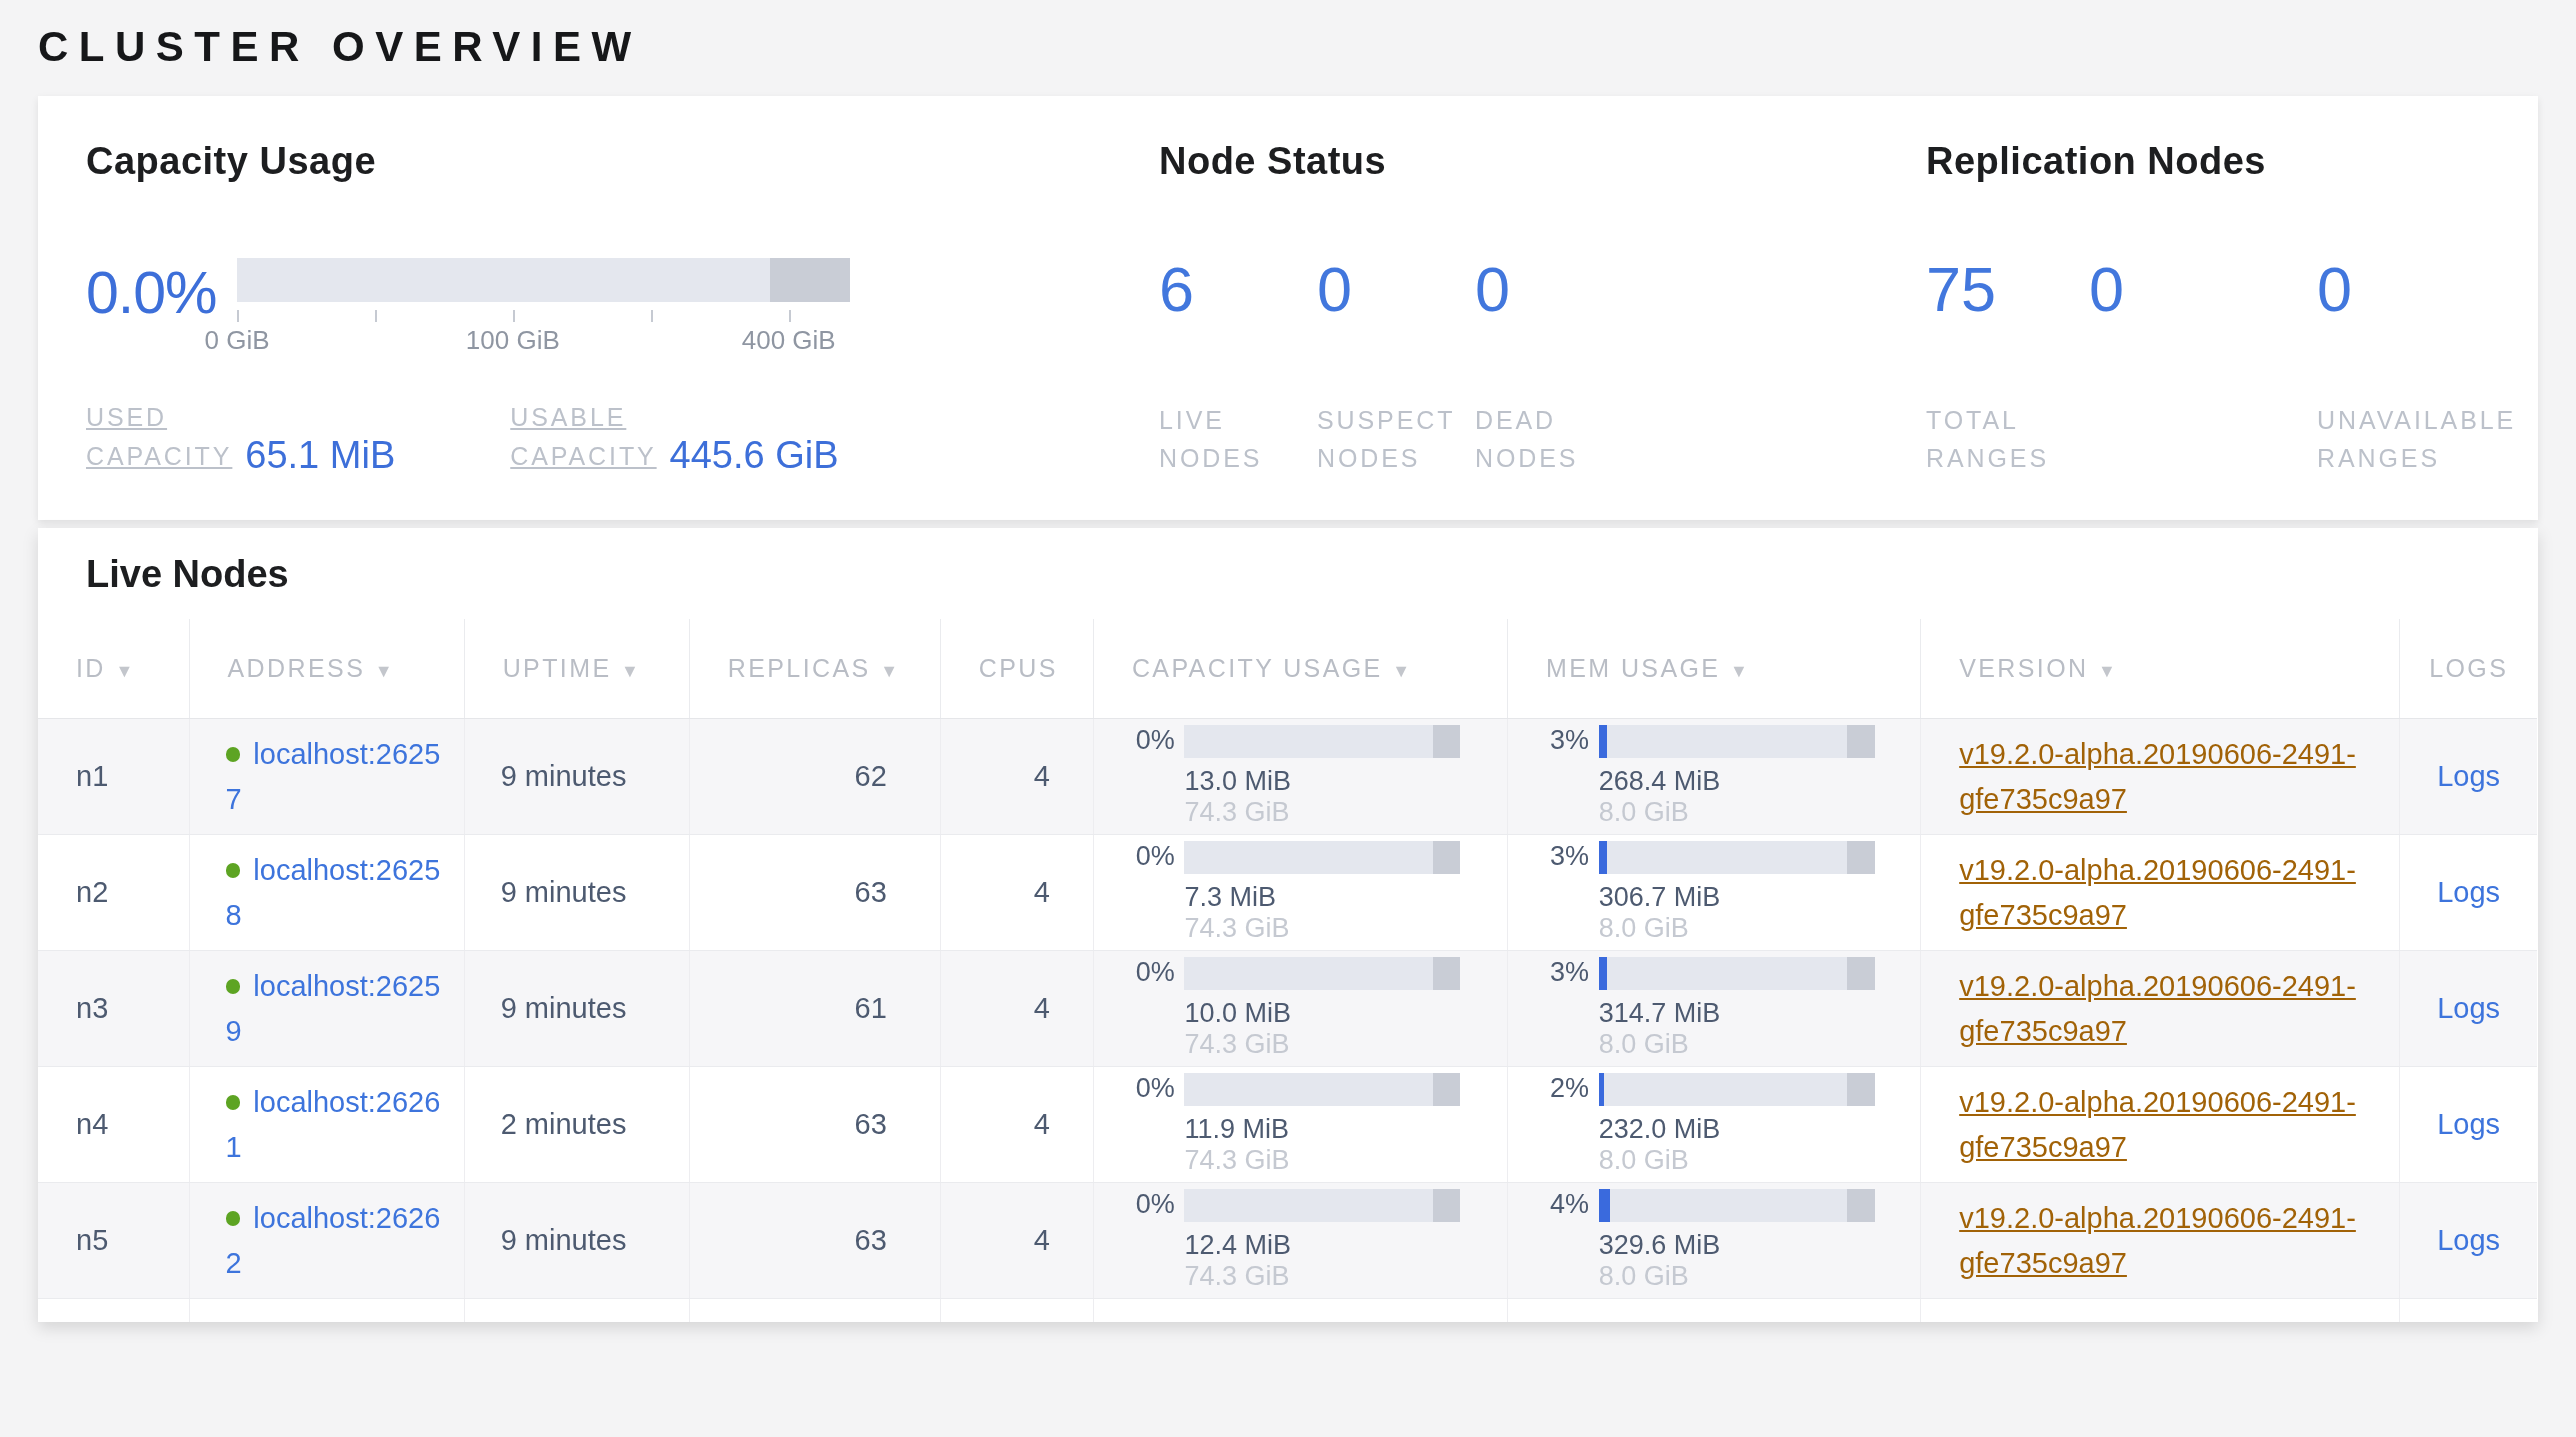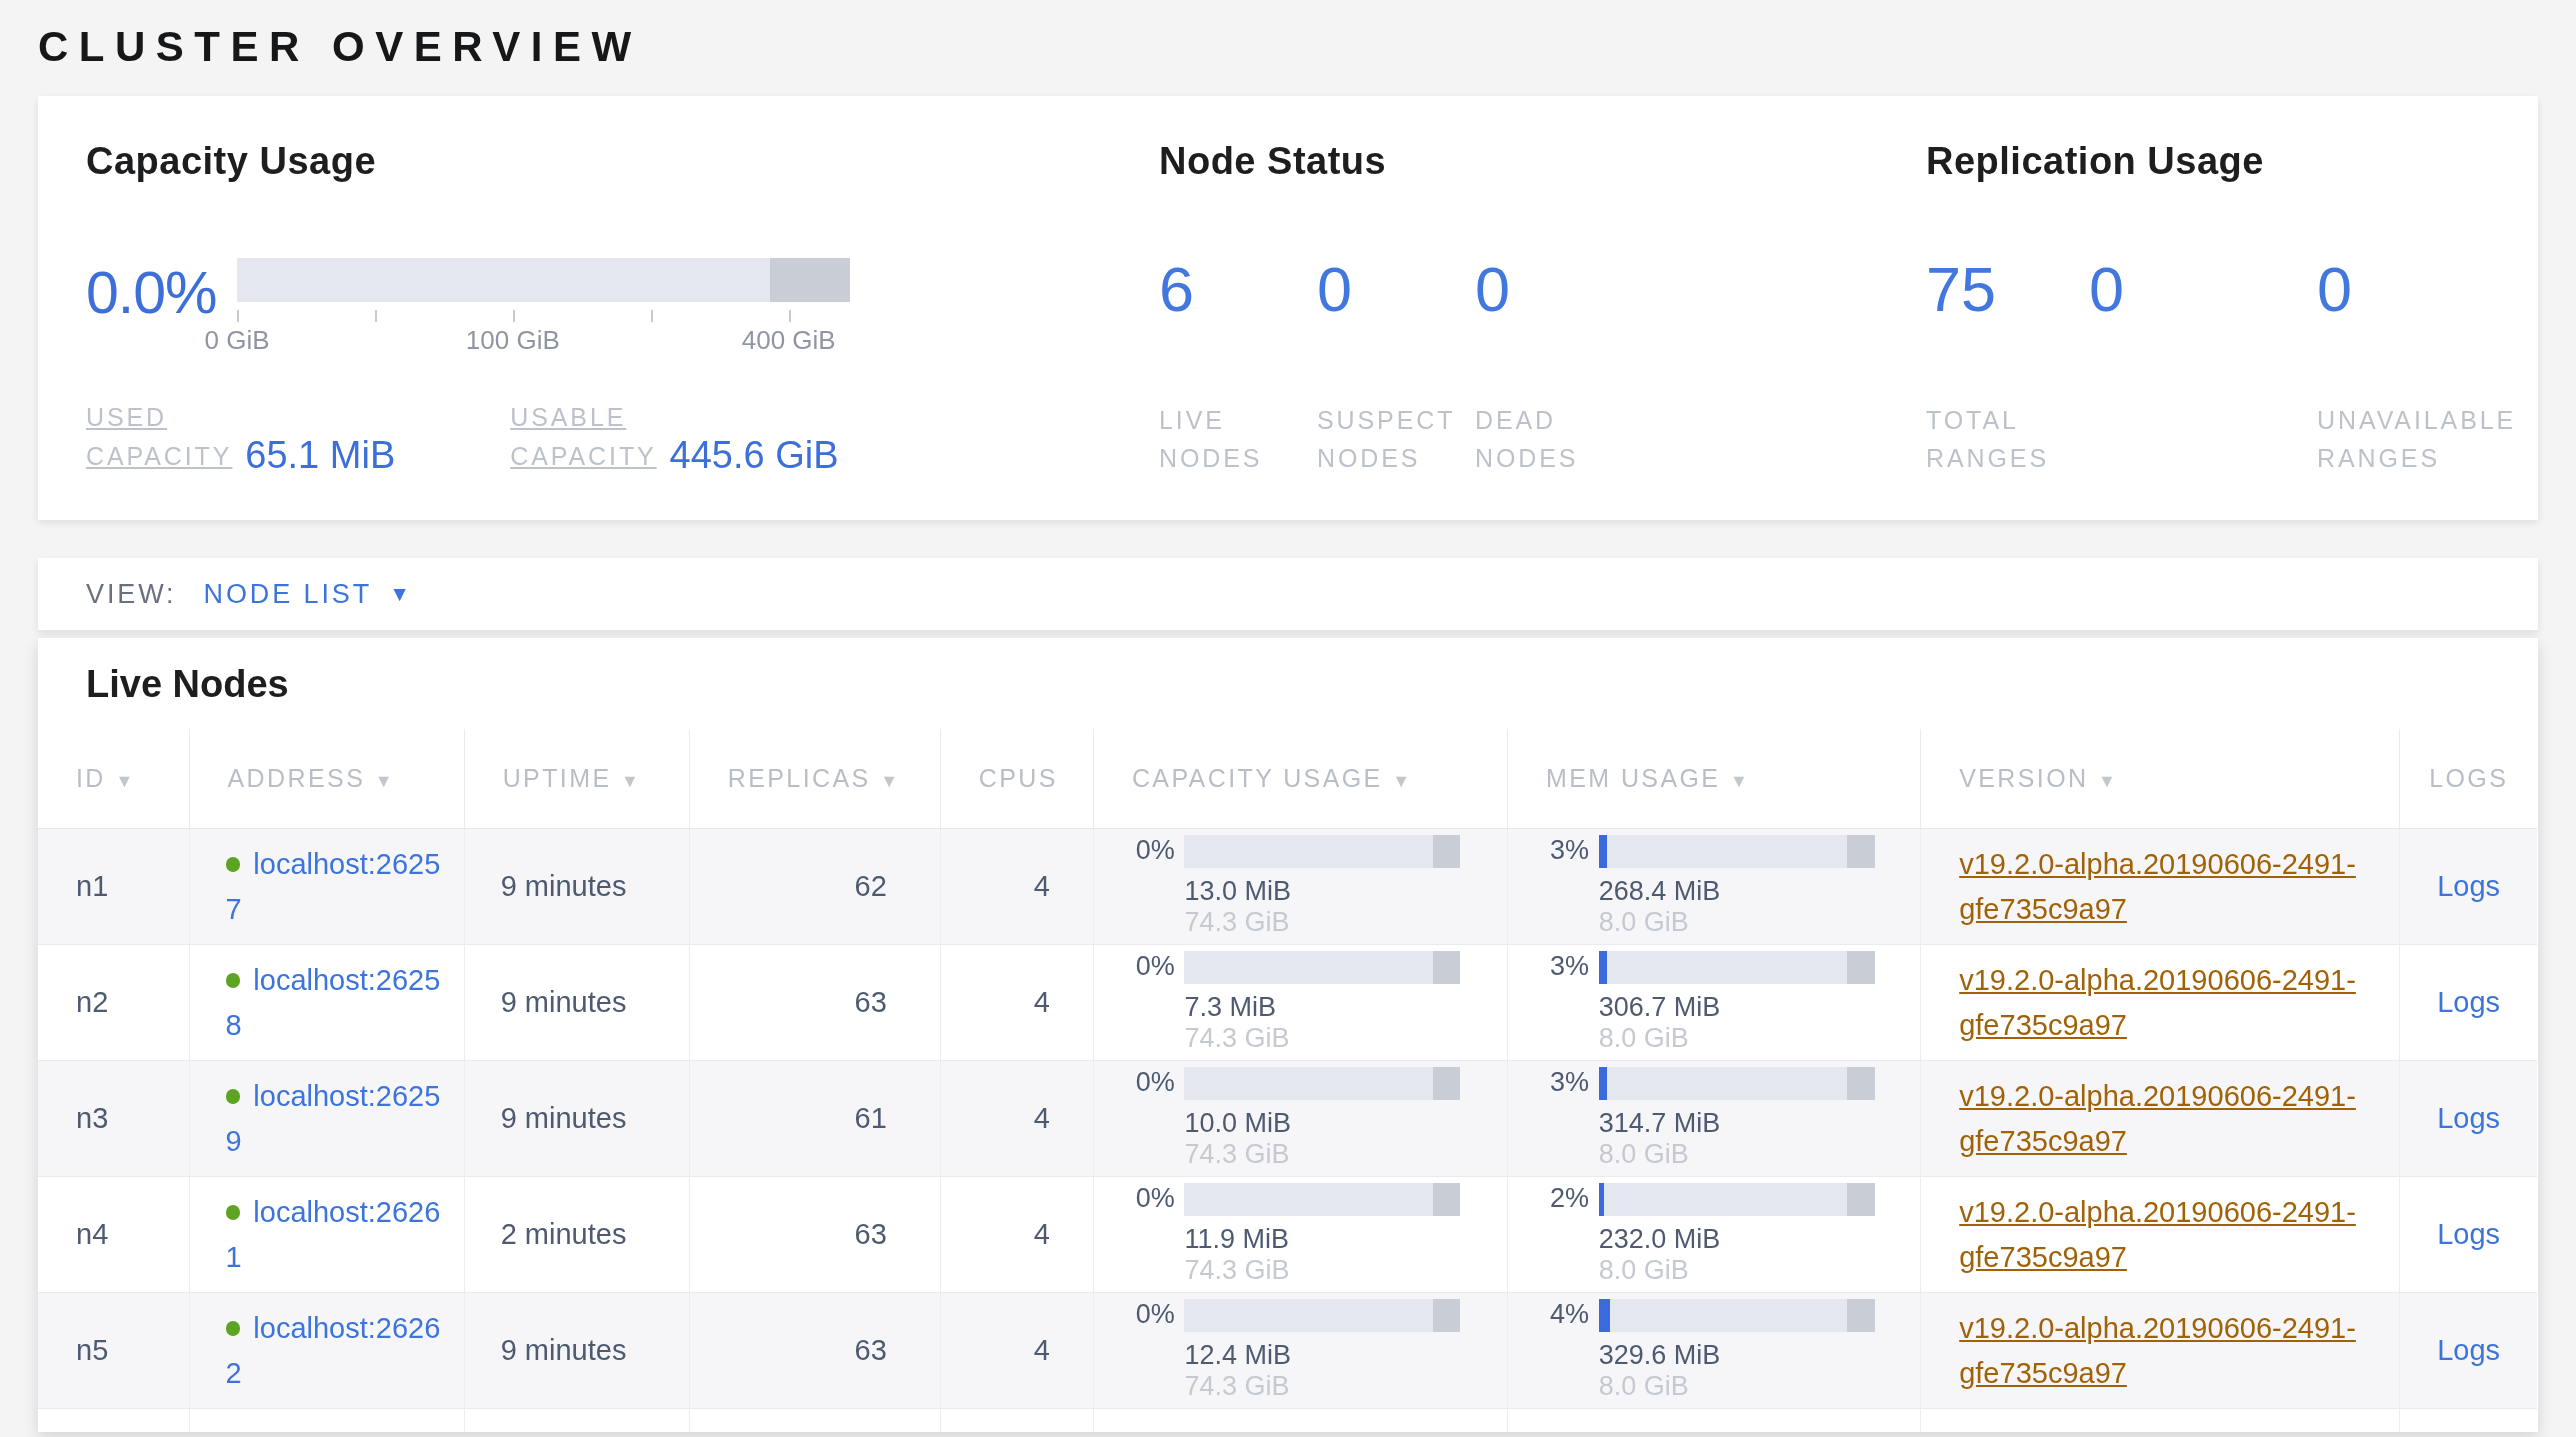--- a/index.html
+++ b/index.html
@@ -147,44 +147,37 @@
           <div class="stat-label">SUSPECT NODES</div>
         </div>
         <div class="stat">
           <div class="stat-number">0</div>
           <div class="stat-label">DEAD NODES</div>
         </div>
       </div>
     </div>
 
     <div class="sec-replication">
-      <div class="sec-title">Replication Usage</div>
+      <div class="sec-title">Replication Nodes</div>
       <div class="stat-row">
         <div class="stat stat-1">
           <div class="stat-number">75</div>
           <div class="stat-label">TOTAL RANGES</div>
         </div>
         <div class="stat stat-2">
           <div class="stat-number">0</div>
         </div>
         <div class="stat stat-3">
           <div class="stat-number">0</div>
           <div class="stat-label">UNAVAILABLE RANGES</div>
         </div>
       </div>
     </div>
   </div>
 
-  <div class="panel view-bar">
-    <span class="view-label">VIEW:</span>
-    <span class="view-select">
-      <span class="view-value">NODE LIST</span>
-      <span class="view-caret">▼</span>
-    </span>
-  </div>
 
   <div class="panel nodes-panel">
     <div class="table-title">Live Nodes</div>
     <table>
       <colgroup>
         <col class="c-id">
           <col class="c-address">
           <col class="c-uptime">
           <col class="c-replicas">
         <col class="c-cpus">

